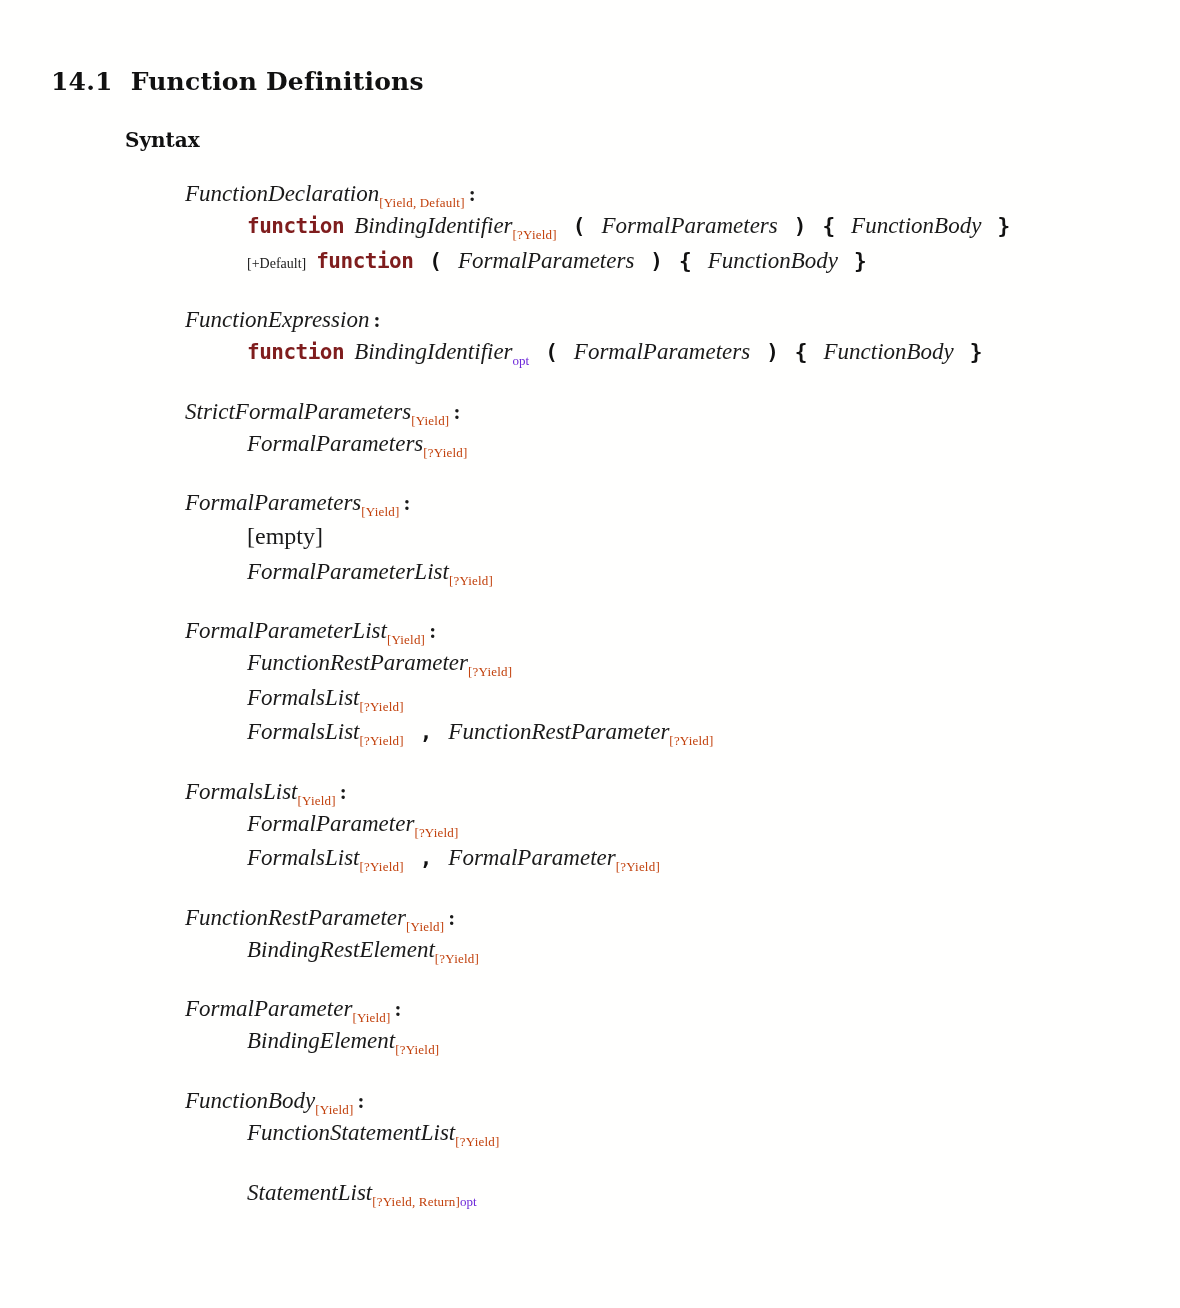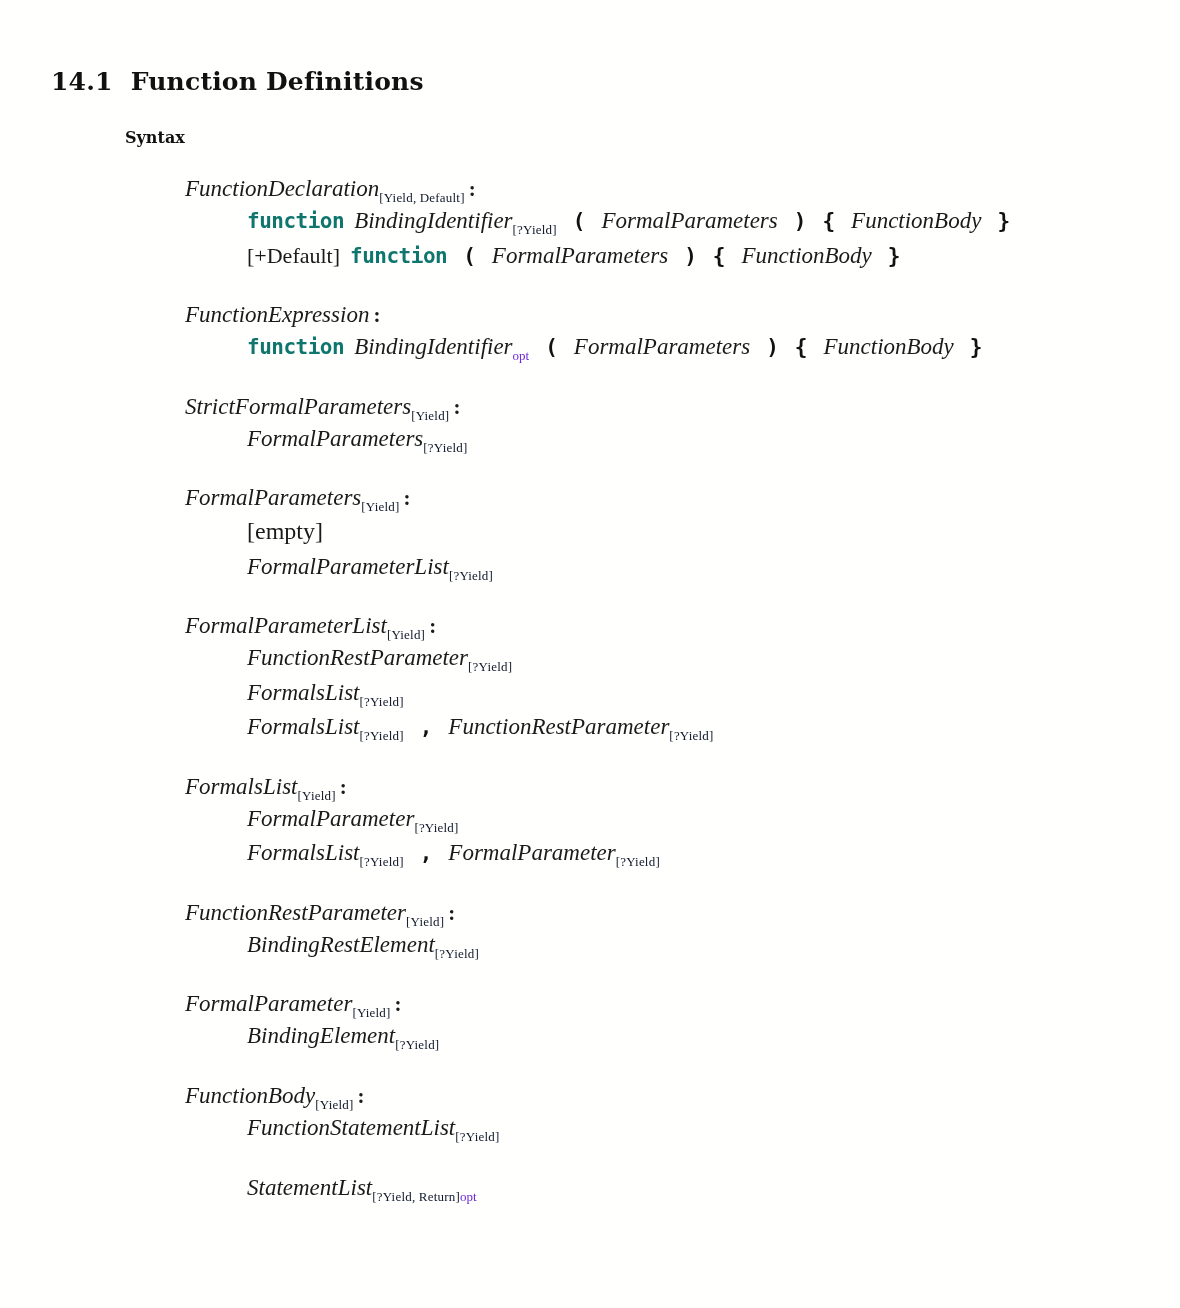--- a/index.html
+++ b/index.html
@@ -29,21 +29,21 @@
     margin: 0;
     padding: 28px 0 0 44px;
     letter-spacing: 0.2px;
   }
   .clause-title .num {
     margin-right: 18px;
   }
   .syntax-head {
     font-family: "DejaVu Serif", serif;
     font-weight: bold;
-    font-size: 16px;
+    font-size: 20px;
     color: #111;
     margin: 0;
     padding: 32px 0 0 118px;
   }
   .productions {
     padding: 26px 0 40px 178px;
   }
   .production {
     margin-bottom: 26px;
   }
@@ -66,58 +66,58 @@
     font-style: italic;
     font-family: "Liberation Serif", serif;
     color: #1a1a1a;
     line-height: 1.5;
     padding-left: 62px;
     white-space: nowrap;
   }
   sub.params {
     font-style: normal;
     font-size: 13px;
-    color: #0f172a;
+    color: #c2410c;
     vertical-align: baseline;
     position: relative;
     top: 6px;
     letter-spacing: 0.2px;
     font-family: "Liberation Serif", serif;
   }
   sub.opt {
     font-style: normal;
     font-size: 13px;
     color: #6d28d9;
     vertical-align: baseline;
     position: relative;
     top: 6px;
     font-family: "Liberation Serif", serif;
   }
   .kw {
     font-family: "DejaVu Sans Mono", monospace;
     font-style: normal;
     font-weight: bold;
     font-size: 21px;
-    color: #0f766e;
+    color: #7f1d1d;
     letter-spacing: -0.5px;
   }
   .punc {
     font-family: "DejaVu Sans Mono", monospace;
     font-style: normal;
     font-weight: bold;
     font-size: 21px;
     color: #111;
   }
   .tok {
     font-style: italic;
   }
   .cond {
     font-family: "Liberation Serif", serif;
     font-style: normal;
-    font-size: 22px;
+    font-size: 14px;
     color: #1a1a1a;
   }
   .empty {
     font-family: "Liberation Serif", serif;
     font-style: normal;
     font-size: 24px;
     color: #1a1a1a;
   }
   .sp { display: inline-block; width: 10px; }
   .sp-lg { display: inline-block; width: 16px; }

